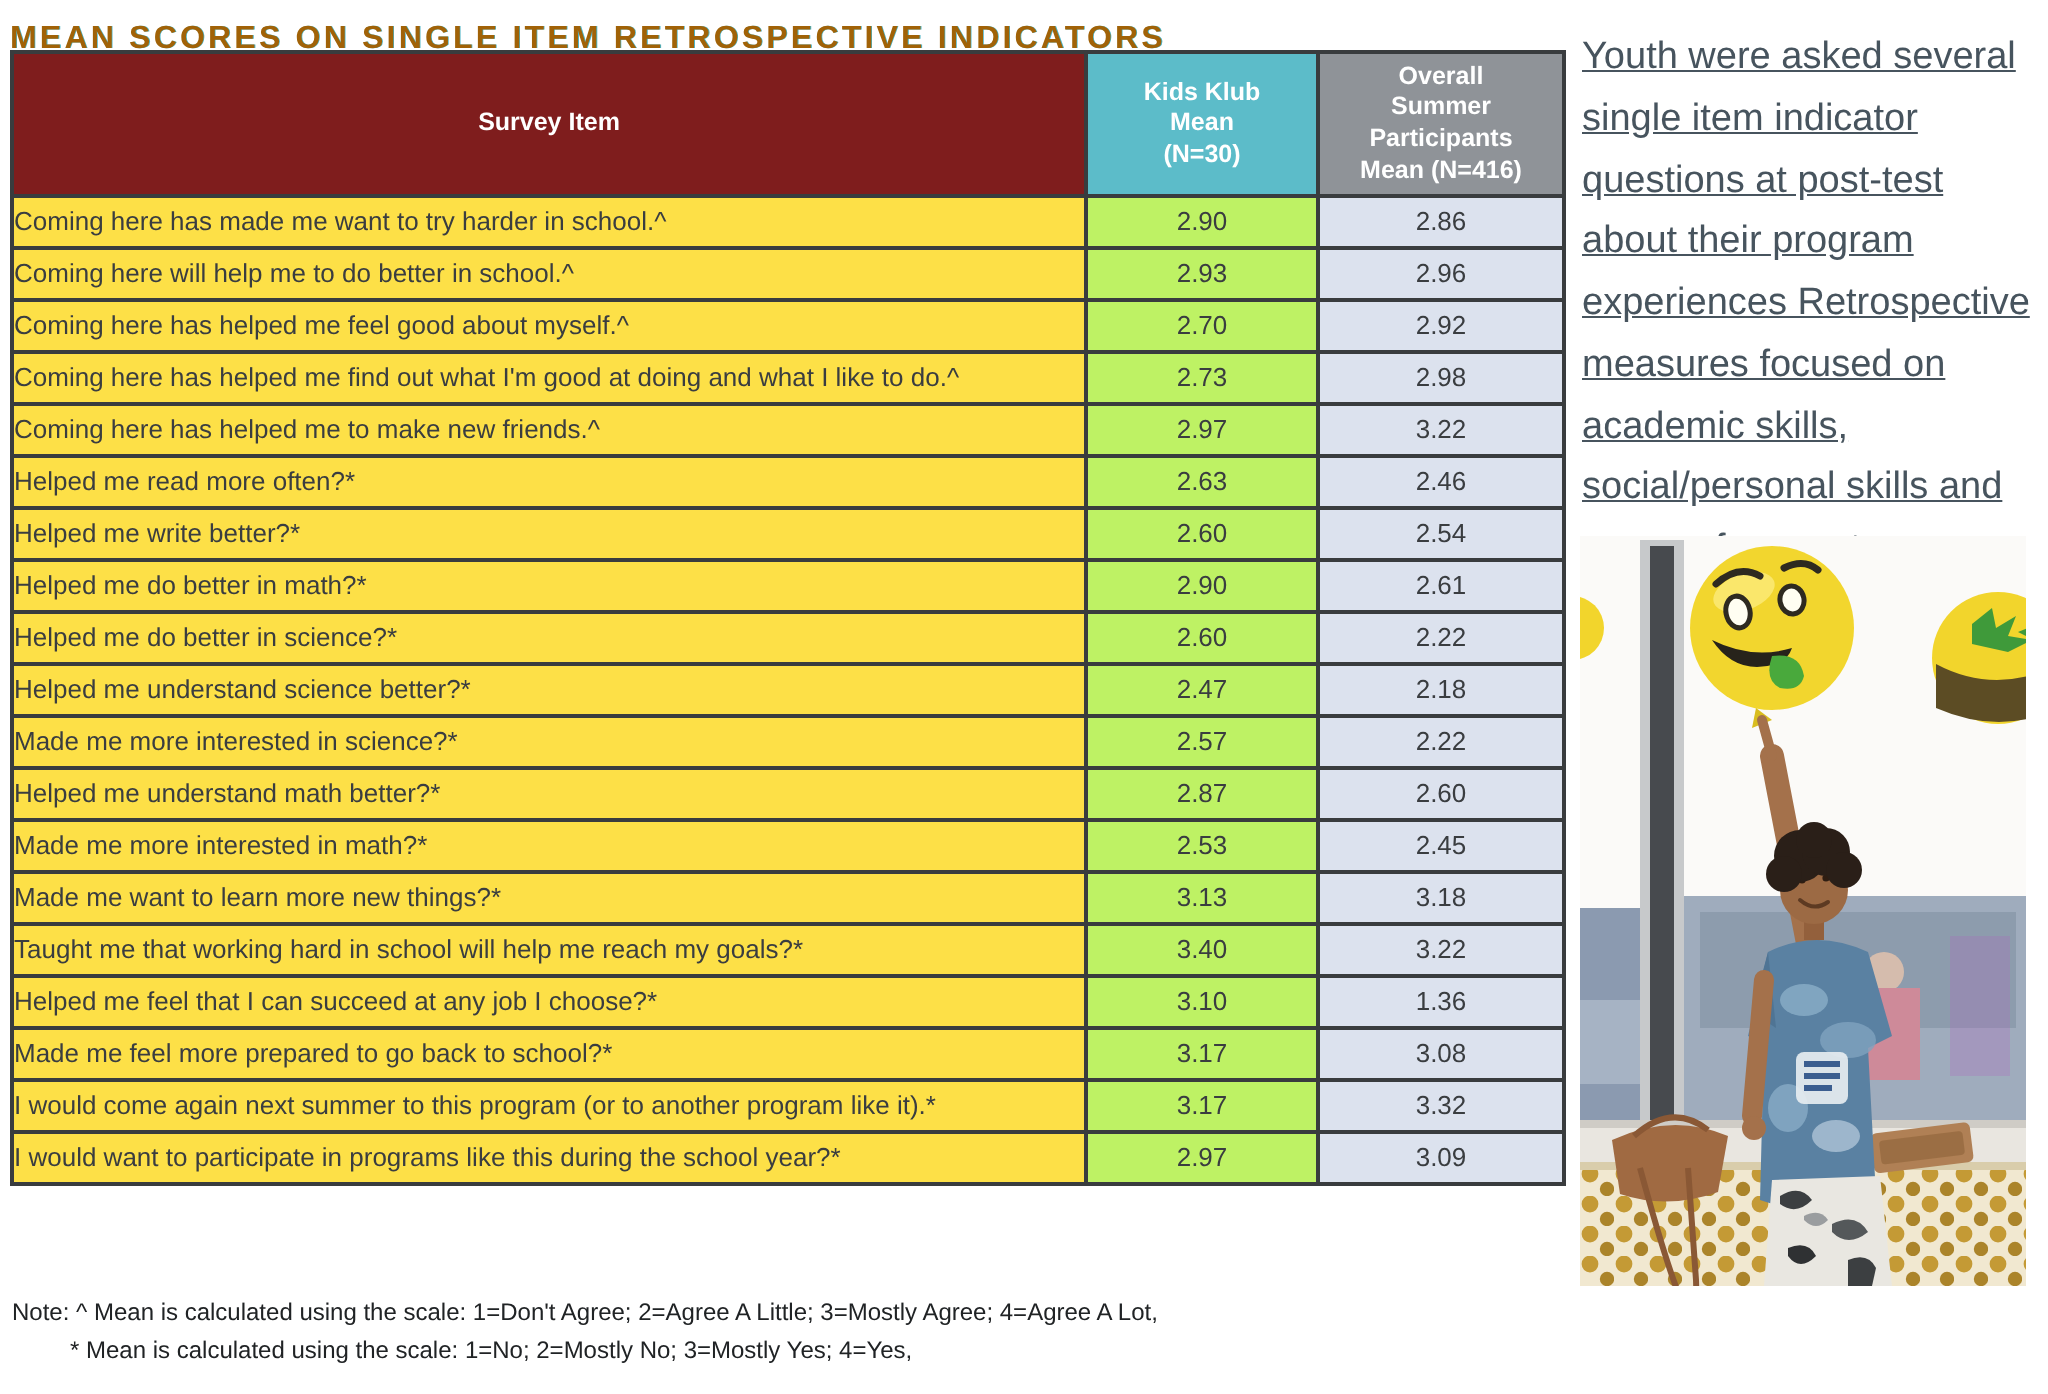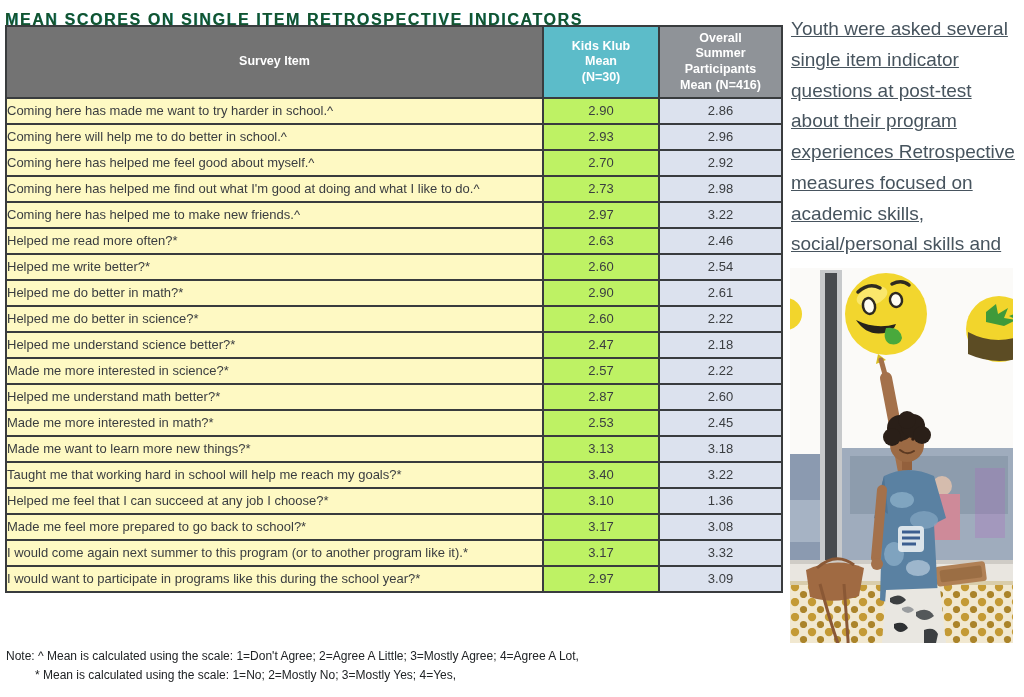--- a/index.html
+++ b/index.html
@@ -5,44 +5,44 @@
   html,body { margin:0; padding:0; }
   body {
     width:1024px; height:697px; position:relative; overflow:hidden;
     background:#ffffff;
     font-family:"Liberation Sans", sans-serif;
     -webkit-font-smoothing:antialiased;
   }
   .page-title {
     position:absolute; left:5px; top:0px;
     font-size:16px; font-weight:800; letter-spacing:1.6px;
-    color:#14532d; white-space:nowrap;
+    color:#a16207; white-space:nowrap;
     text-shadow:0.4px 0 0 #4cb3c5;
   }
   table.scores {
     position:absolute; left:5px; top:25px;
     width:770px; border-collapse:collapse; table-layout:fixed;
     background:#fff;
   }
   table.scores th, table.scores td { border:2px solid #393c3e; }
   table.scores th {
     height:68px; vertical-align:middle; text-align:center;
     color:#ffffff; font-size:12.5px; font-weight:700; line-height:1.25;
   }
-  th.col-item  { width:533px; background:#737373; }
+  th.col-item  { width:533px; background:#7f1d1d; }
   th.col-kk    { width:112px; background:#5cbcc9; }
   th.col-ov    { width:119px; background:#8f9398; }
   th .hwrap    { display:inline-block; }
   th.col-kk .hwrap { max-width:72px; }
   th.col-ov .hwrap { max-width:90px; }
   table.scores td {
     height:24px; padding:0; font-size:13px; color:#3a3d40;
     vertical-align:middle; line-height:1.1;
   }
-  td.c-item { text-align:left; padding-left:8px; background:#fef9c3; }
+  td.c-item { text-align:left; padding-left:8px; background:#fde047; }
   td.c-num  { text-align:center; }
   td.c-kk   { background:#bef264; }
   td.c-ov   { background:#dce2ee; }
   .notes {
     position:absolute; left:6px; top:650px; width:640px;
     font-size:12px; color:#202325; line-height:1.0;
   }
   .notes p { margin:0 0 7px 0; }
   .notes p.note-2 { padding-left:29px; }
   .sidebar-text {

